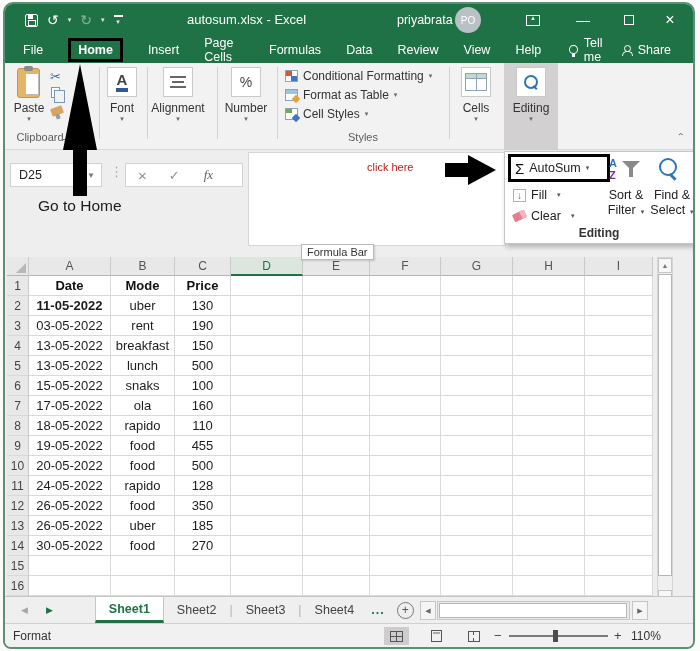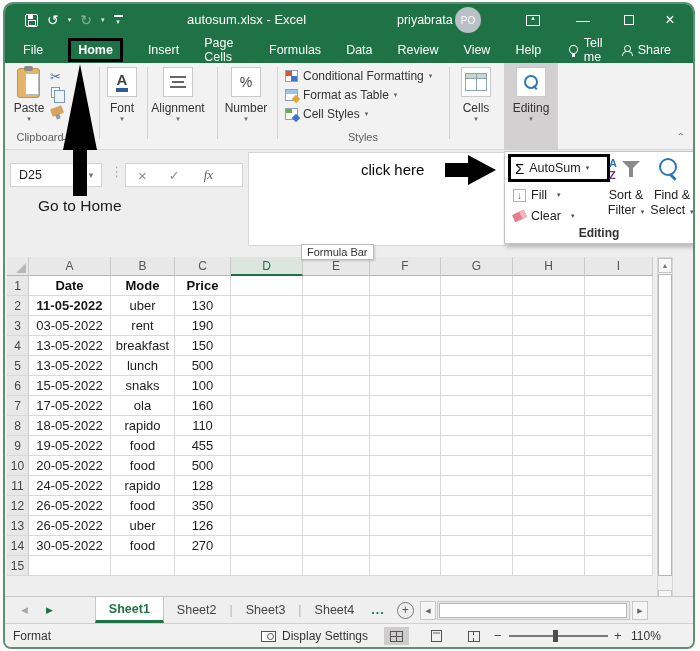--- a/index.html
+++ b/index.html
@@ -95,21 +95,21 @@
   .formula-area { position:absolute; left:0; top:146px; right:0; height:107px; background:#efeeee; }
   .namebox { position:absolute; left:5px; top:13px; width:92px; height:24px; background:#fff; border:1px solid #d2d2d2; display:flex; align-items:center; font-size:12.5px; color:#222; padding-left:8px; }
   .namebox .nb-caret { margin-left:auto; padding-right:6px; font-size:8px; color:#777; }
   .fa-dots { position:absolute; left:105px; top:14px; color:#a9a9a9; font-size:13px; }
   .fxbox { position:absolute; left:120px; top:13px; width:118px; height:24px; background:#fff; border:1px solid #d2d2d2; display:flex; align-items:center; color:#8e8e8e; }
   .fxbox .fb-x { margin-left:12px; font-size:15px; }
   .fxbox .fb-ok { margin-left:22px; font-size:13px; }
   .fxbox .fb-fx { margin-left:24px; font-size:13px; font-family:"Liberation Serif",serif; font-style:italic; color:#5f5f5f; }
   .gotohome { position:absolute; left:33px; top:47px; font-size:15.5px; color:#1b1b1b; }
   .formulabar { position:absolute; left:243px; top:2px; width:258px; height:94px; background:#fff; border:1px solid #d6d6d6; }
-  .clickhere { position:absolute; left:112px; top:8px; font-size:15px; color:#000000; }
+  .clickhere { position:absolute; left:118px; top:8px; font-size:11px; color:#b91c1c; }
 
   
   .edit-panel { position:absolute; left:499px; top:1px; width:190px; height:93px; background:#fff; border:1px solid #c6c6c6; box-shadow:2px 3px 5px rgba(0,0,0,.25); font-size:12.5px; color:#222; z-index:40; }
   .autosum-box { position:absolute; left:3px; top:2px; width:102px; height:28px; border:3px solid #000; display:flex; align-items:center; background:#fff; }
   .autosum-box .sigma { font-size:15px; margin:0 5px 0 4px; color:#111; }
   .menu-caret { font-size:7px; color:#555; margin-left:5px; }
   .fill-row { position:absolute; left:8px; top:36px; display:flex; align-items:center; gap:5px; }
   .fill-icon { width:13px; height:13px; border:1px solid #9fb6d4; color:#2e75b6; font-size:10px; display:flex; align-items:center; justify-content:center; }
   .clear-row { position:absolute; left:8px; top:57px; display:flex; align-items:center; gap:5px; }
   .eraser { width:13px; height:8px; background:#e87d8c; border-radius:1px; transform:rotate(-25deg); position:relative; }
@@ -524,21 +524,21 @@
         <div class="gc" style="width: 67px;"></div>
         <div class="gc" style="width: 71px;"></div>
         <div class="gc" style="width: 72px;"></div>
         <div class="gc" style="width: 72px;"></div>
         <div class="gc" style="width: 68px;"></div>
       </div>
       <div class="grow">
         <div class="gc rh">13</div>
         <div class="gc" style="width: 82px;">26-05-2022</div>
         <div class="gc" style="width: 64px;">uber</div>
-        <div class="gc" style="width: 56px;">126</div>
+        <div class="gc" style="width: 56px;">185</div>
         <div class="gc" style="width: 72px;"></div>
         <div class="gc" style="width: 67px;"></div>
         <div class="gc" style="width: 71px;"></div>
         <div class="gc" style="width: 72px;"></div>
         <div class="gc" style="width: 72px;"></div>
         <div class="gc" style="width: 68px;"></div>
       </div>
       <div class="grow">
         <div class="gc rh">14</div>
         <div class="gc" style="width: 82px;">30-05-2022</div>
@@ -546,20 +546,32 @@
         <div class="gc" style="width: 56px;">270</div>
         <div class="gc" style="width: 72px;"></div>
         <div class="gc" style="width: 67px;"></div>
         <div class="gc" style="width: 71px;"></div>
         <div class="gc" style="width: 72px;"></div>
         <div class="gc" style="width: 72px;"></div>
         <div class="gc" style="width: 68px;"></div>
       </div>
       <div class="grow">
         <div class="gc rh">15</div>
+        <div class="gc" style="width: 82px;"></div>
+        <div class="gc" style="width: 64px;"></div>
+        <div class="gc" style="width: 56px;"></div>
+        <div class="gc" style="width: 72px;"></div>
+        <div class="gc" style="width: 67px;"></div>
+        <div class="gc" style="width: 71px;"></div>
+        <div class="gc" style="width: 72px;"></div>
+        <div class="gc" style="width: 72px;"></div>
+        <div class="gc" style="width: 68px;"></div>
+      </div>
+      <div class="grow">
+        <div class="gc rh">16</div>
         <div class="gc" style="width: 82px;"></div>
         <div class="gc" style="width: 64px;"></div>
         <div class="gc" style="width: 56px;"></div>
         <div class="gc" style="width: 72px;"></div>
         <div class="gc" style="width: 67px;"></div>
         <div class="gc" style="width: 71px;"></div>
         <div class="gc" style="width: 72px;"></div>
         <div class="gc" style="width: 72px;"></div>
         <div class="gc" style="width: 68px;"></div>
       </div>
@@ -593,24 +605,20 @@
       <div class="hs-btn" style="left:0;">◀</div>
       <div class="hs-track">
           <div class="hs-thumb"></div>
         </div>
       <div class="hs-btn" style="left:212px;">▶</div>
     </div>
   </div>
 
   <div class="statusbar">
     <div class="sb-item" style="left:8px;">Format</div>
-    <div class="sb-item" style="left:256px;">
-      <span class="ds-icon"></span>
-      <span>Display Settings</span>
-    </div>
     <div class="view-btn active" style="left:379px;">
         <span class="vi-grid"></span>
       </div>
     <div class="view-btn" style="left:419px;">
         <span class="vi-page"></span>
       </div>
     <div class="view-btn" style="left:456px;">
         <span class="vi-break"></span>
       </div>
     <div class="zoom-minus">−</div>

